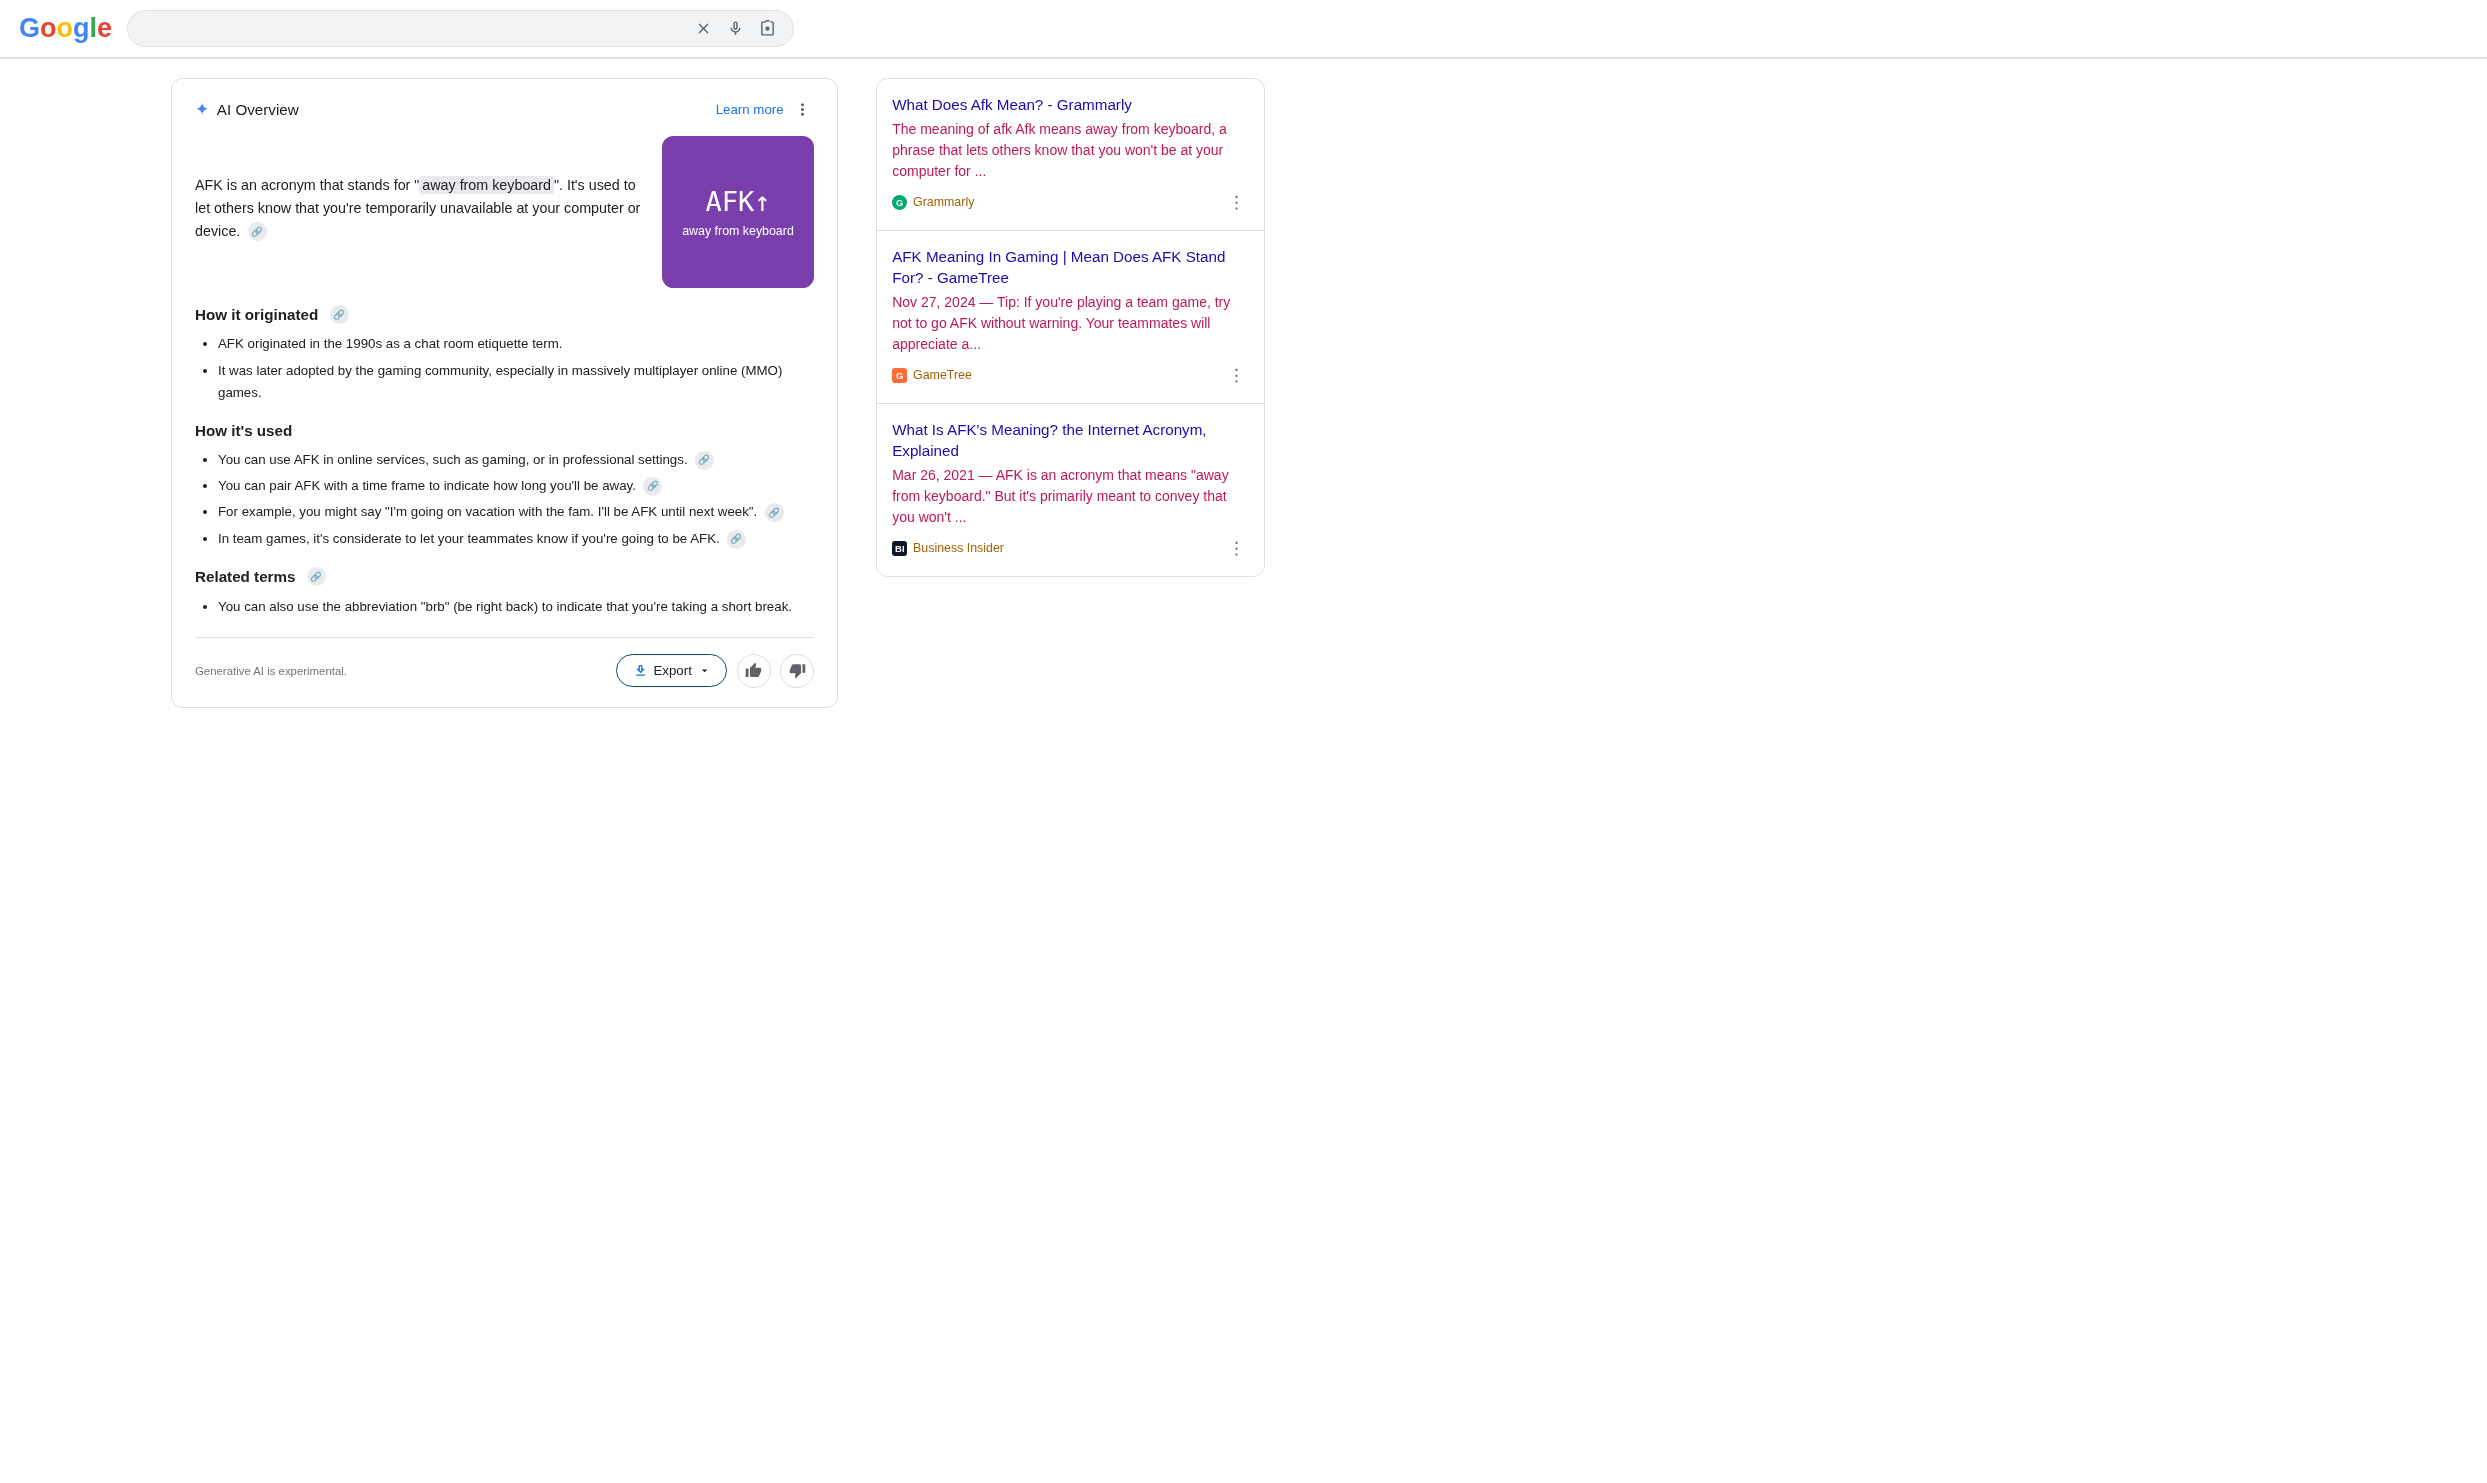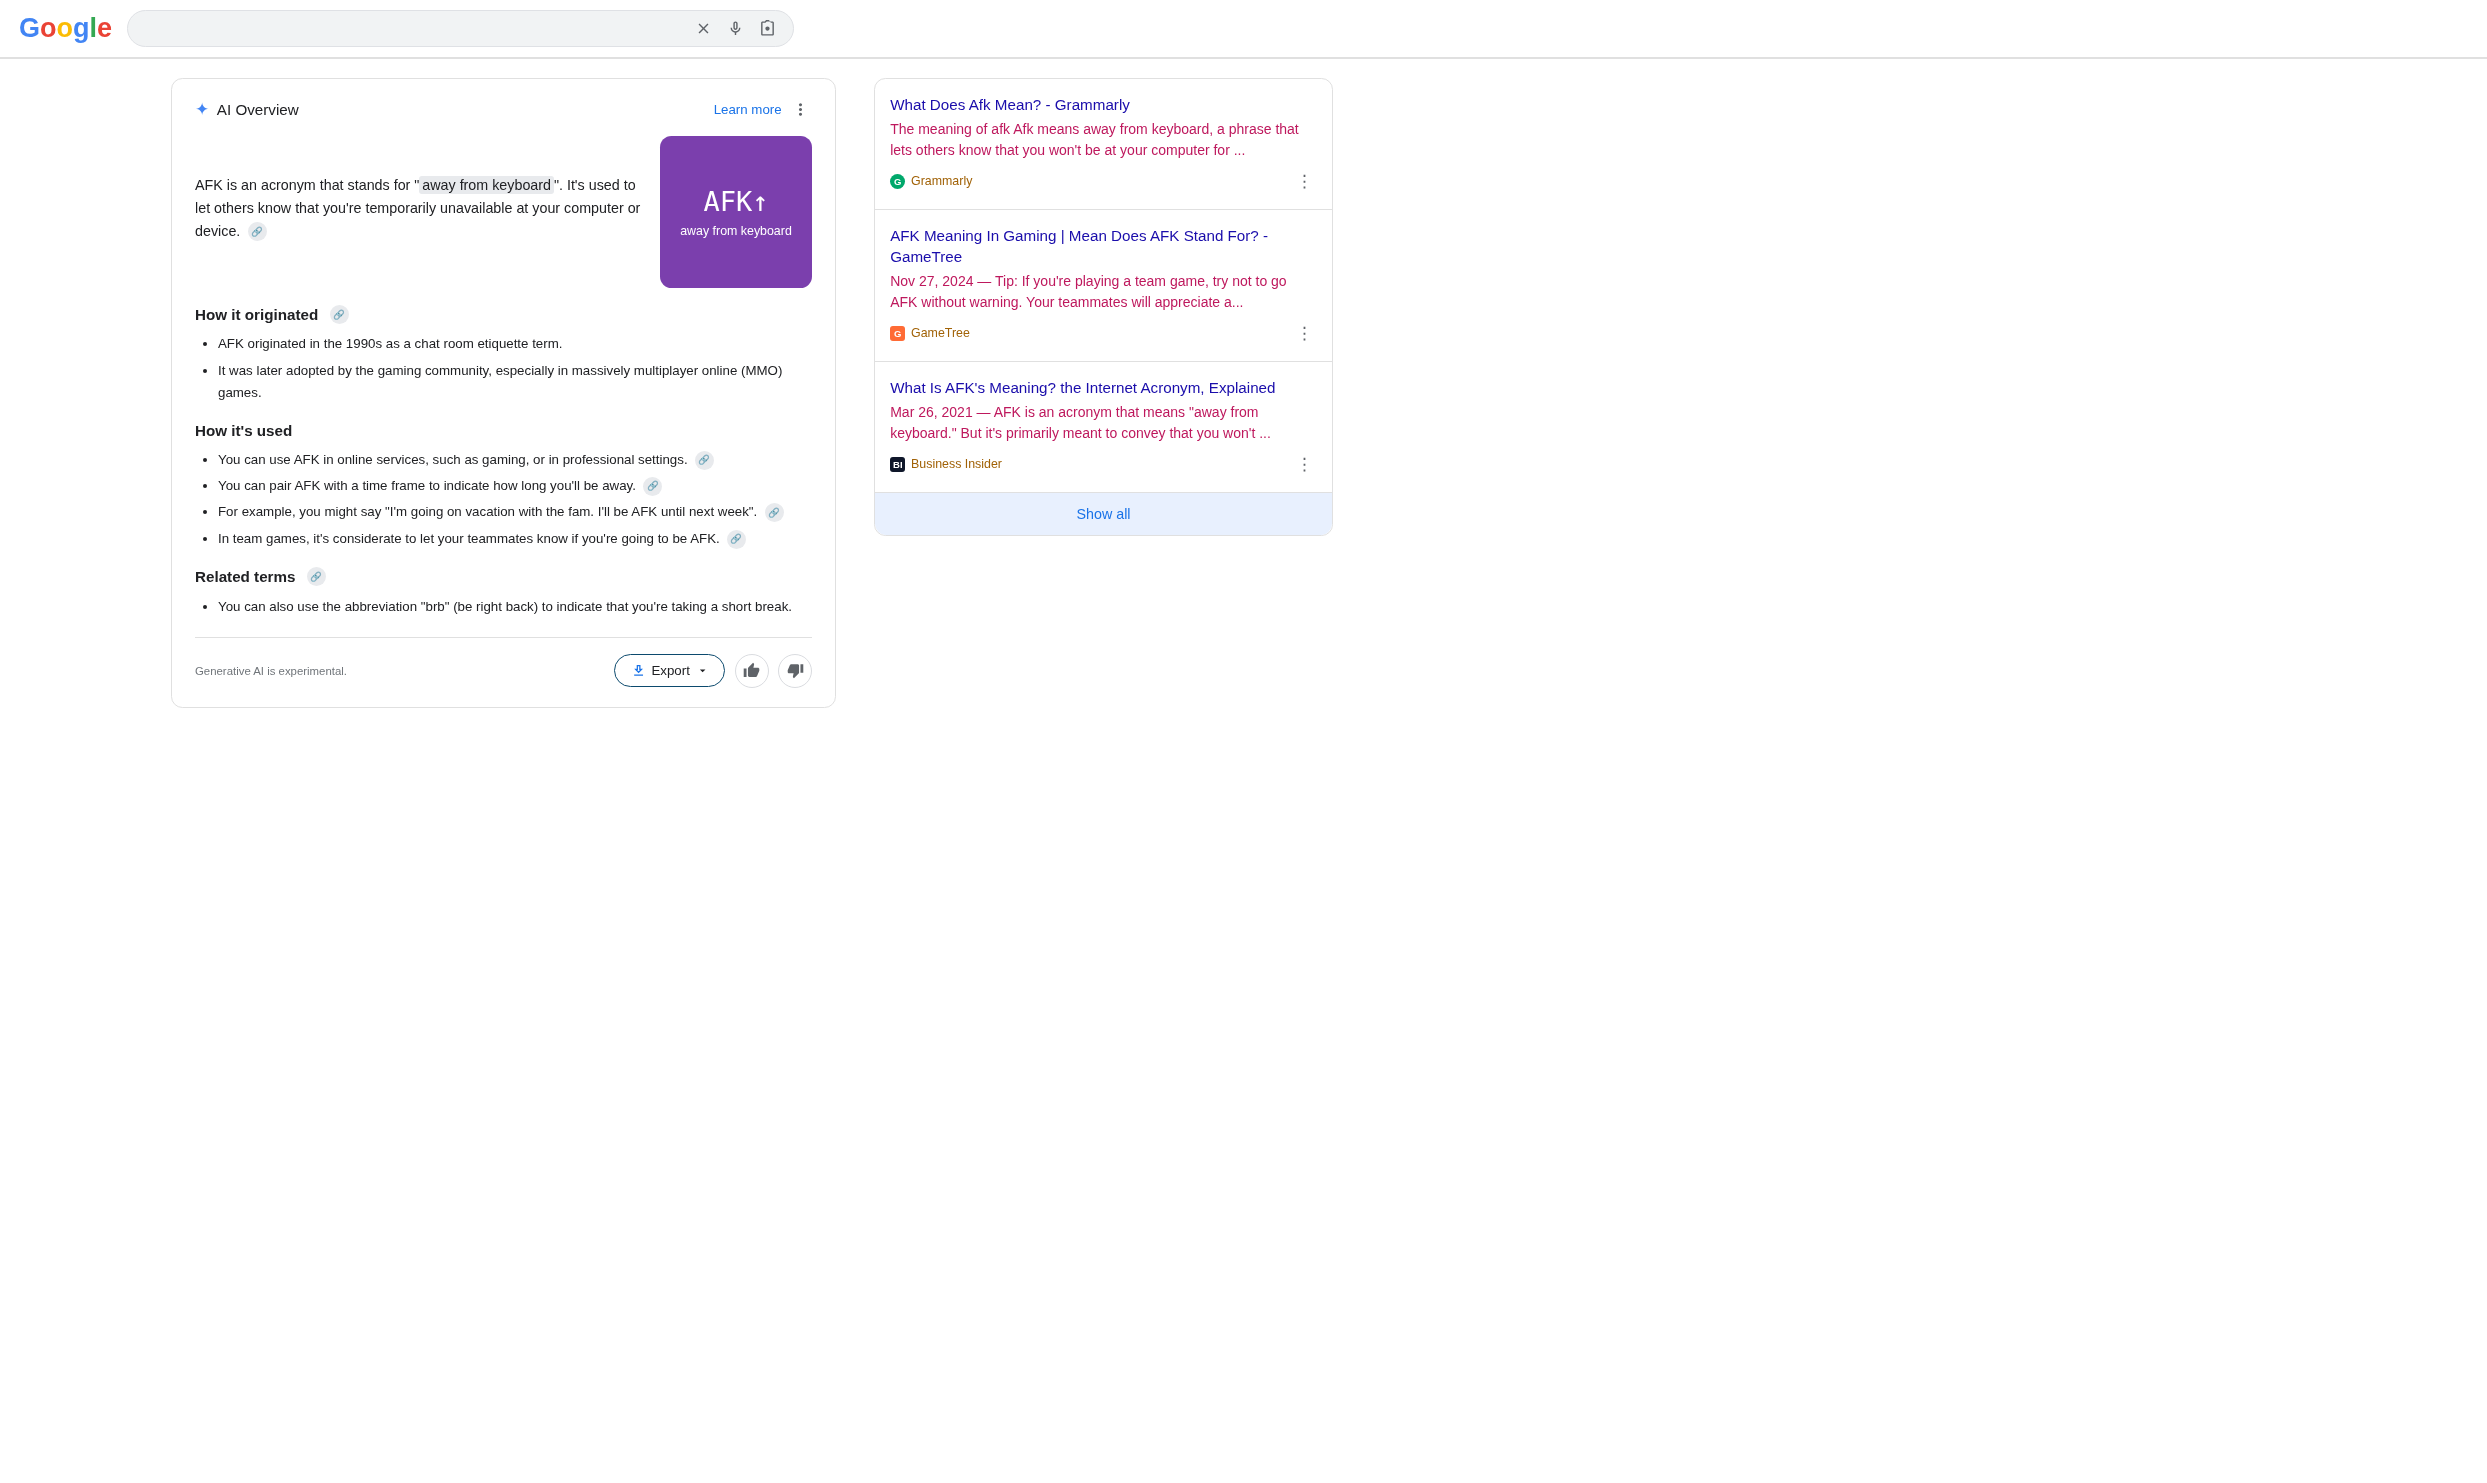--- a/index.html
+++ b/index.html
@@ -234,21 +234,21 @@
       cursor: pointer;
       display: flex;
       align-items: center;
       justify-content: center;
       color: #5f6368;
       font-size: 15.2px;
     }
 
     
     .right-panel {
-      width: 459px;
+      width: 389px;
       flex-shrink: 0;
     }
     .results-container {
       border: 1px solid #e0e0e0;
       border-radius: 11.4px;
       overflow: hidden;
     }
     .result-item {
       padding: 15.2px;
       border-bottom: 1px solid #e0e0e0;
@@ -496,18 +496,17 @@
           <div class="source-info">
             <div class="source-favicon favicon-business">
               <span>BI</span>
             </div>
             <span class="source-name">Business Insider</span>
           </div>
           <button class="more-options-btn">⋮</button>
         </div>
       </div>
 
-      <button class="show-all-btn">Show all</button>
     </div>
   </div>
 
 </div>
 
 
 </body></html>

